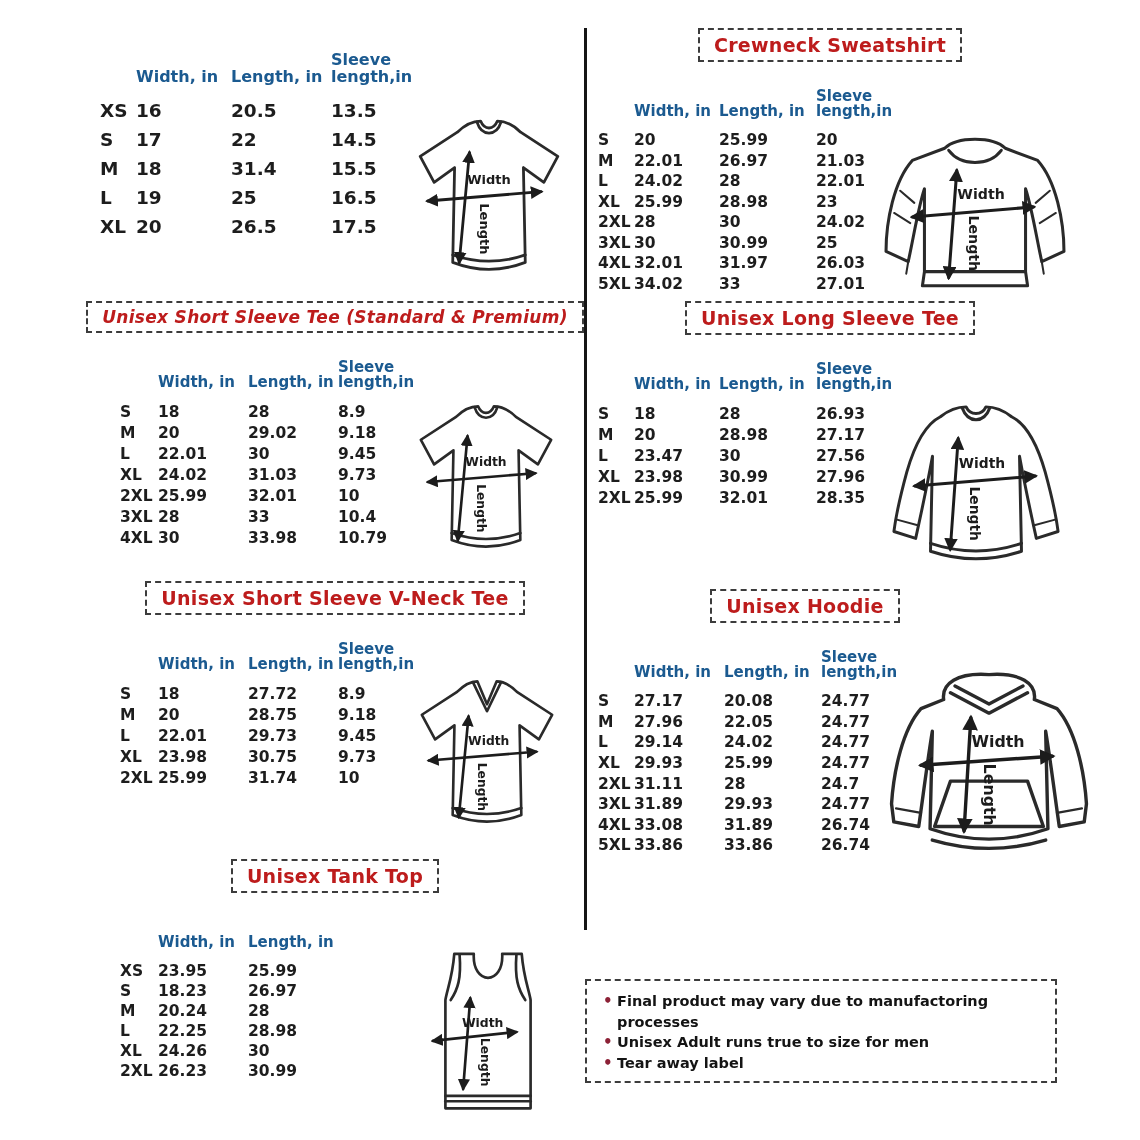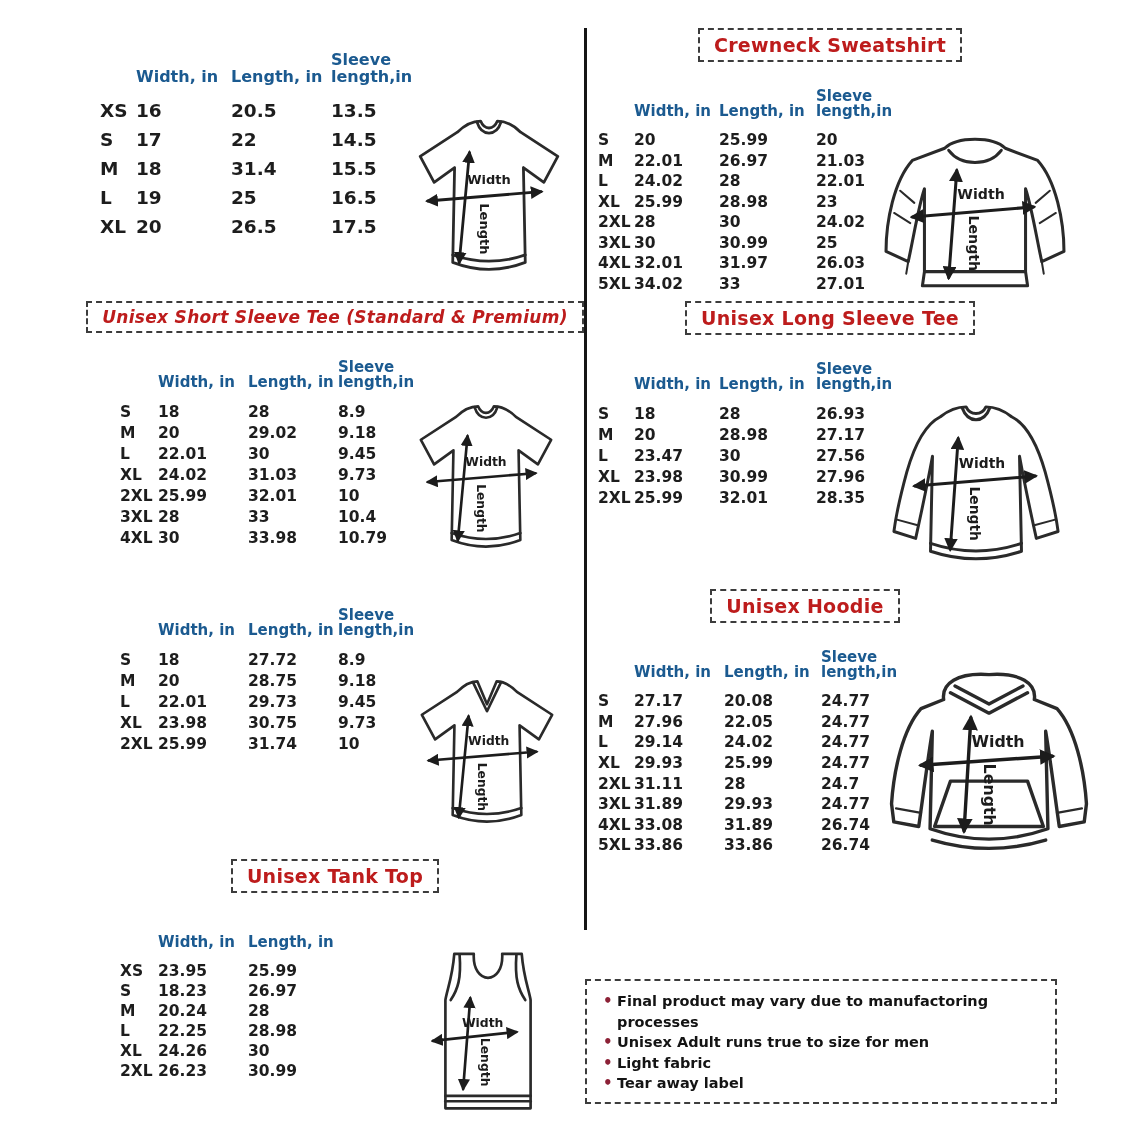--- a/index.html
+++ b/index.html
@@ -138,20 +138,23 @@
       <g class="arrows">
         <line x1="79" y1="48" x2="68" y2="166" marker-start="url(#ah)" marker-end="url(#ah)"></line>
         <line x1="34" y1="100" x2="156" y2="90" marker-start="url(#ah)" marker-end="url(#ah)"></line>
         <text x="100" y="82" text-anchor="middle">Width</text>
         <text x="90" y="130" text-anchor="middle" transform="rotate(90 90 130)">Length</text>
       </g>
     </svg>
   </section>
 
   <section class="sec" style="left:85px;top:581px;width:500px;">
+    <div class="title-row">
+      <span class="titlebox">Unisex Short Sleeve V-Neck Tee</span>
+    </div>
     <div class="tbl" style="margin-left:35px;--cols:38px 90px 90px 85px;">
         <div class="hc"></div>
         <div class="hc">Width, in</div>
         <div class="hc">Length, in</div>
         <div class="hc">Sleeve
 length,in</div>
         <div class="sz">S</div>
         <div class="val">18</div>
         <div class="val">27.72</div>
         <div class="val">8.9</div>
@@ -397,18 +400,17 @@
         <text x="108" y="76" text-anchor="middle">Width</text>
         <text x="96" y="118" text-anchor="middle" transform="rotate(90 96 118)">Length</text>
       </g>
     </svg>
   </section>
 
   <div class="notes" style="left:585px;top:979px;width:472px;">
     <ul id="notes-list">
         <li>Final product may vary due to manufactoring processes</li>
         <li>Unisex Adult runs true to size for men</li>
-        <li>Light fabric</li>
         <li>Tear away label</li>
       </ul>
   </div>
 
 </div>
 
 </body></html>

